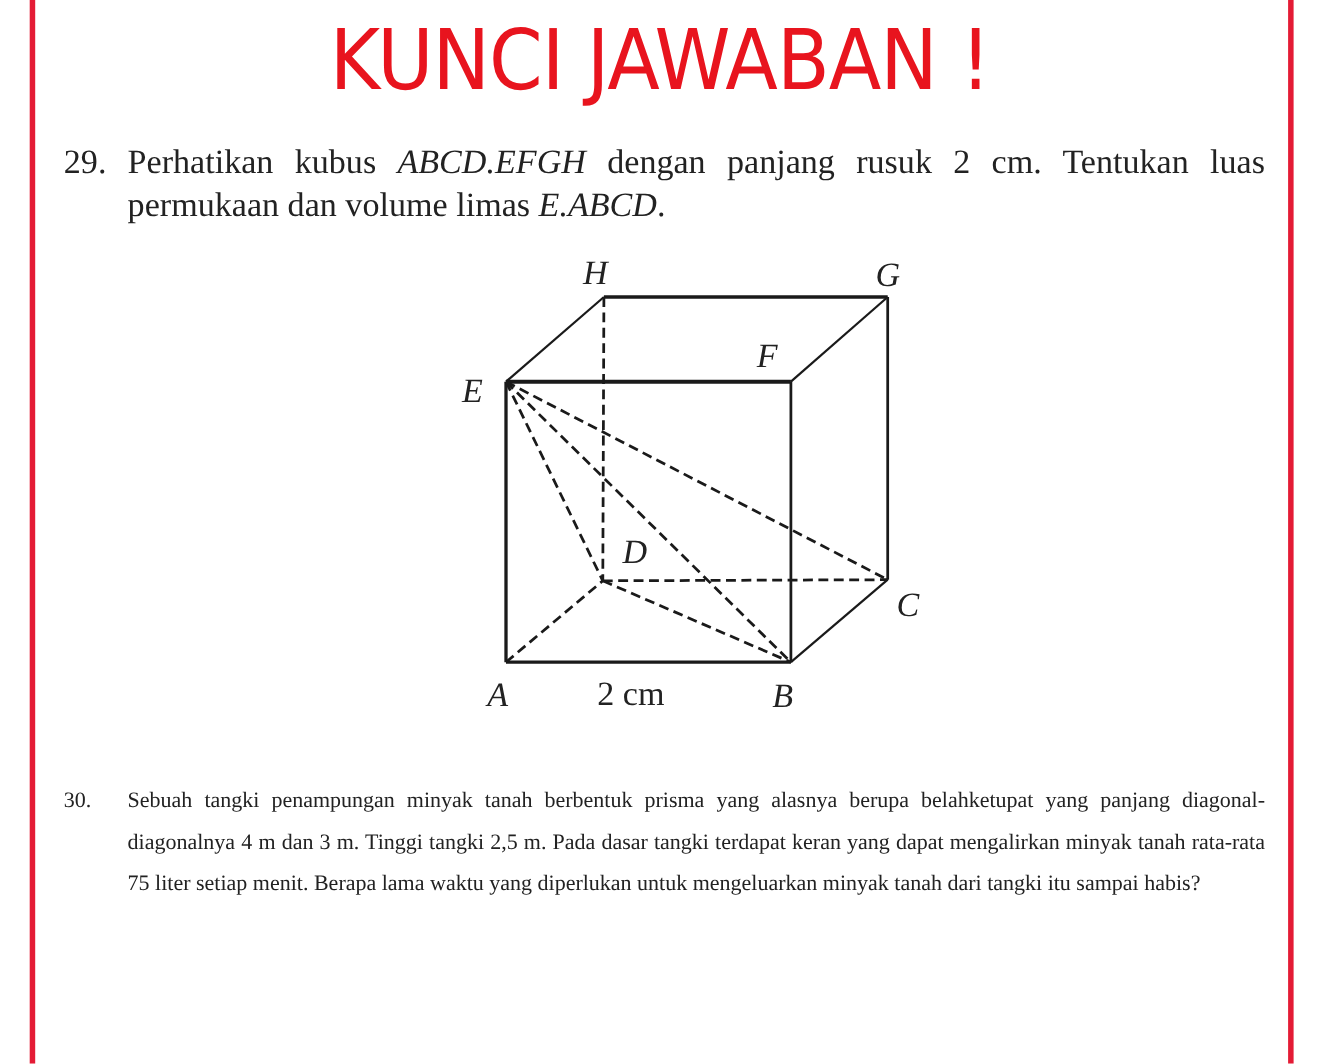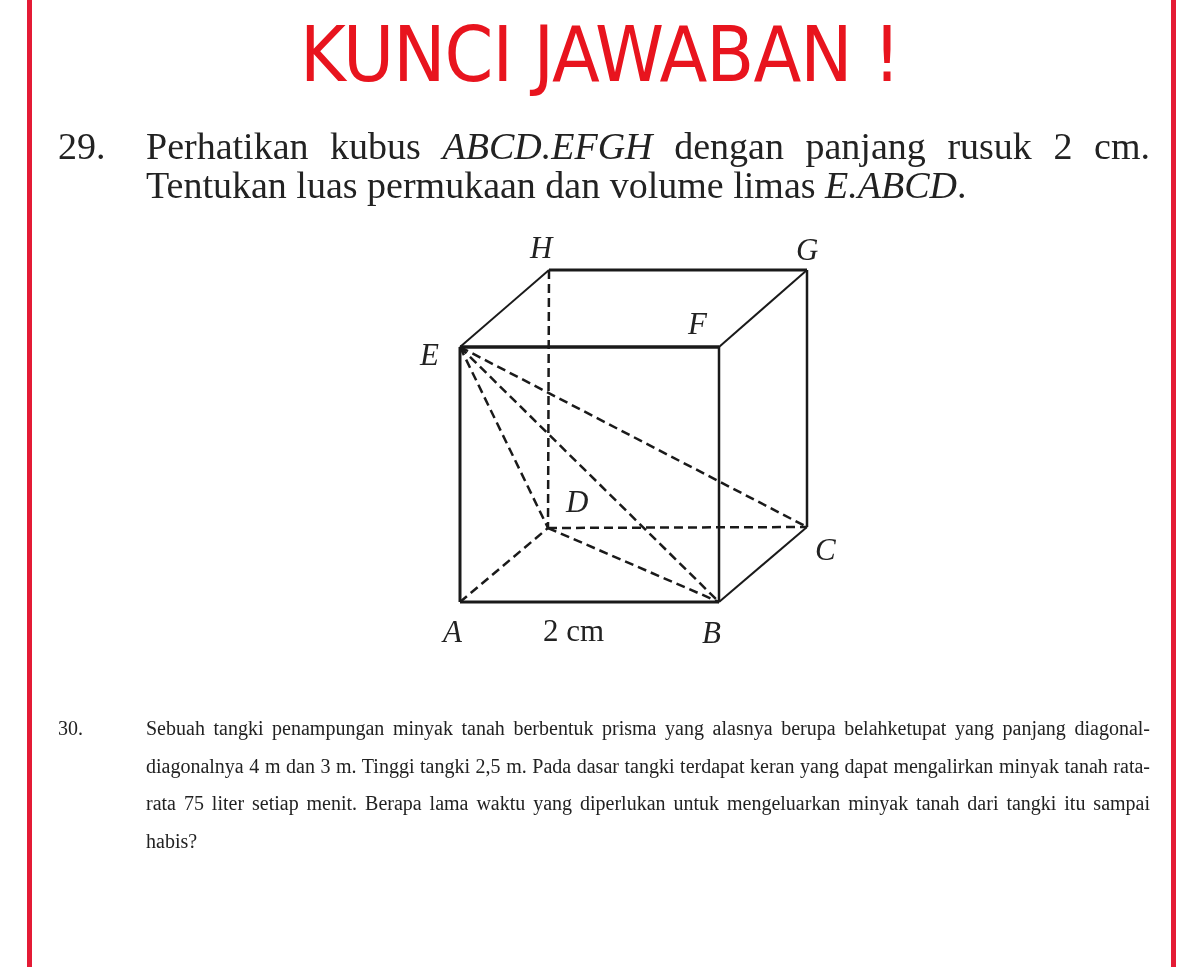--- a/index.html
+++ b/index.html
@@ -1,22 +1,22 @@
 <!DOCTYPE html>
 <html><head>
 <meta charset="utf-8">
 <style>
   html, body { margin:0; padding:0; background:#ffffff; }
   body { width:1200px; height:967px; position:relative; overflow:hidden; font-family:"Liberation Serif", serif; color:#222; }
   .border-left { position:absolute; left:27px; top:0; width:5px; height:967px; background:#e41b35; }
   .border-right { position:absolute; left:1171px; top:0; width:5px; height:967px; background:#e41b35; }
   .title { position:absolute; left:0; width:1200px; top:10px; text-align:center; font-family:"DejaVu Sans", sans-serif; font-size:76px; color:#e8141e; letter-spacing:-1px; line-height:90px; transform:scaleX(0.92); transform-origin:center; }
-  .q { position:absolute; left:58px; width:1092px; font-size:38px; line-height:39px; }
+  .q { position:absolute; left:58px; width:1092px; font-size:31px; line-height:39px; }
   .q .num { position:absolute; left:0; top:0; }
-  .q .body { margin-left:88px; text-align:justify; text-align-last:left; }
+  .q .body { margin-left:58px; text-align:justify; text-align-last:left; }
   .q29 { top:127px; }
   .q30 { top:710px; font-size:20px; line-height:37.5px; }
   .q30 .body { text-align:justify; }
   i { font-style:italic; }
   svg { position:absolute; left:0; top:0; }
   .lbl { font-family:"Liberation Serif", serif; font-style:italic; font-size:31px; fill:#222; }
   .lbl-plain { font-family:"Liberation Serif", serif; font-size:31px; fill:#222; }
 </style>
 </head>
 <body>

